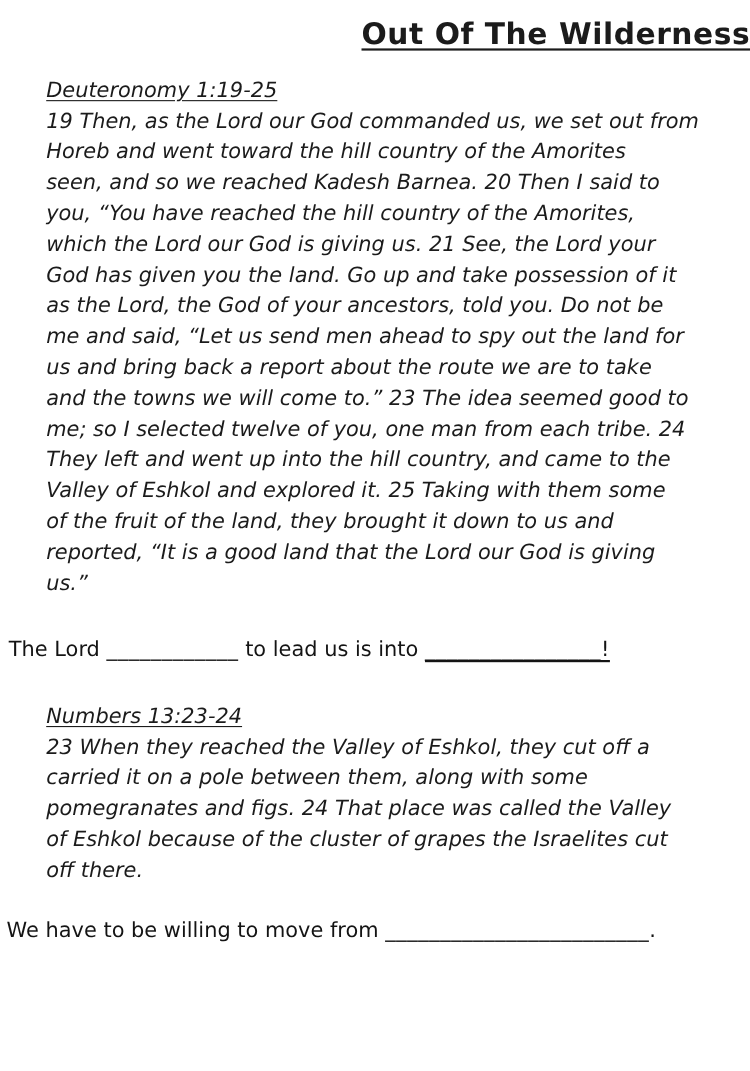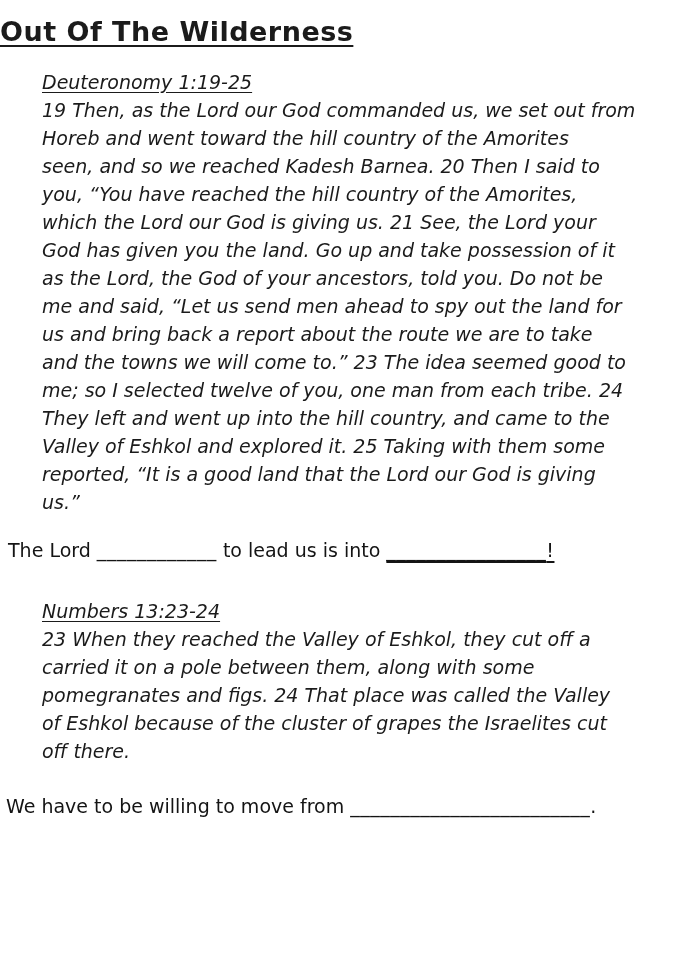--- a/index.html
+++ b/index.html
@@ -16,21 +16,21 @@
   }
   .page {
     width: 682px;
     height: 974px;
     background: #ffffff;
     position: relative;
   }
   .title {
     margin: 0;
     padding-top: 16px;
-    text-align: left;
+    text-align: right;
     font-size: 27px;
     font-weight: bold;
     letter-spacing: 0.5px;
     text-decoration: underline;
     text-underline-offset: 4px;
     text-decoration-thickness: 2px;
   }
   .passage {
     margin-left: 42px;
     margin-right: 20px;
@@ -49,21 +49,21 @@
   .pline {
     white-space: nowrap;
   }
   .fill {
     margin: 0;
     font-size: 19px;
     line-height: 28px;
     white-space: pre-wrap;
     color: #141414;
   }
-  .fill-1 { margin-top: 20px; margin-left: 8px; }
+  .fill-1 { margin-top: 32px; margin-left: 8px; }
   .fill-2 { margin-top: 27px; margin-left: 6px; }
   .blank {
     letter-spacing: 0.5px;
   }
   .blank-underlined {
     text-decoration: underline;
     text-underline-offset: 4px;
     text-decoration-thickness: 1.5px;
     letter-spacing: 0.5px;
   }
@@ -84,20 +84,21 @@
         <div class="pline">you, “You have reached the hill country of the Amorites,</div>
         <div class="pline">which the Lord our God is giving us. 21 See, the Lord your</div>
         <div class="pline">God has given you the land. Go up and take possession of it</div>
         <div class="pline">as the Lord, the God of your ancestors, told you. Do not be</div>
         <div class="pline">me and said, “Let us send men ahead to spy out the land for</div>
         <div class="pline">us and bring back a report about the route we are to take</div>
         <div class="pline">and the towns we will come to.” 23 The idea seemed good to</div>
         <div class="pline">me; so I selected twelve of you, one man from each tribe. 24</div>
         <div class="pline">They left and went up into the hill country, and came to the</div>
         <div class="pline">Valley of Eshkol and explored it. 25 Taking with them some</div>
+        <div class="pline">of the fruit of the land, they brought it down to us and</div>
         <div class="pline">reported, “It is a good land that the Lord our God is giving</div>
         <div class="pline">us.”</div>
       </div>
   </div>
 
   <p class="fill fill-1"><span>The Lord </span><span class="blank">____________</span><span> to lead us is into </span><span class="blank-underlined"><span>________________</span><span>!</span></span></p>
 
   <div class="passage passage-2">
     <div class="passage-heading">Numbers 13:23-24</div>
     <div>

